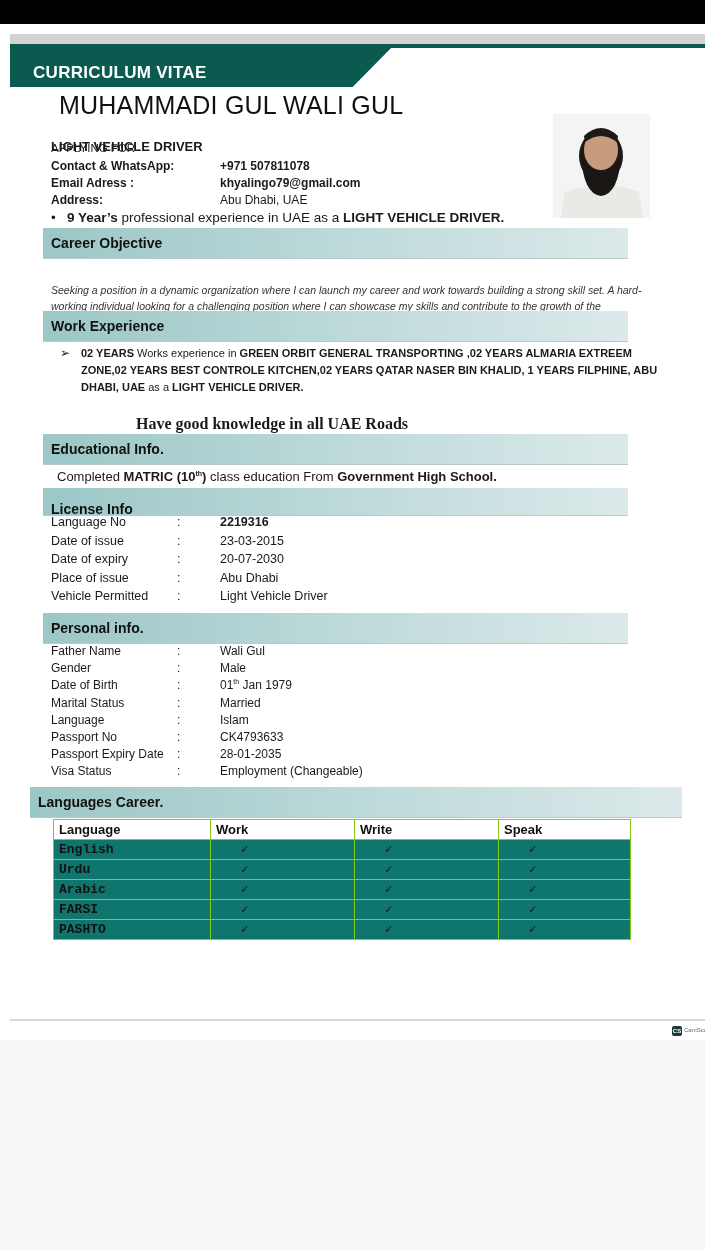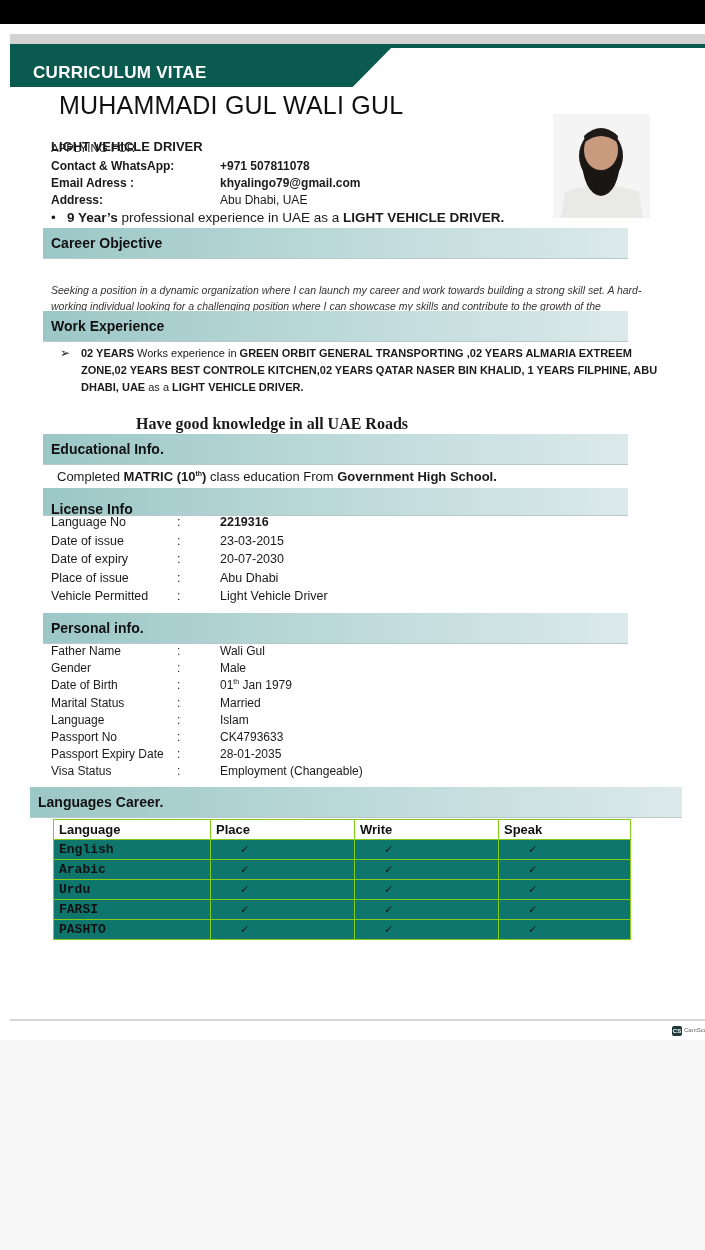--- a/index.html
+++ b/index.html
@@ -226,38 +226,38 @@
     </div>
   </div>
 
   <div class="section" style="top:763px;left:30px;width:652px;">
     <span>Languages Career.</span>
   </div>
   <table class="lang-table">
     <tbody>
         <tr class="head">
       <td class="c1">Language</td>
-      <td class="c2">Place</td>
+      <td class="c2">Work</td>
       <td class="c3">Write</td>
       <td>Speak</td>
     </tr>
     <tr class="body-row">
       <td>English</td>
       <td class="chk">✓</td>
       <td class="chk">✓</td>
       <td class="chk">✓</td>
     </tr>
     <tr class="body-row">
+      <td>Urdu</td>
+      <td class="chk">✓</td>
+      <td class="chk">✓</td>
+      <td class="chk">✓</td>
+    </tr>
+    <tr class="body-row">
       <td>Arabic</td>
-      <td class="chk">✓</td>
-      <td class="chk">✓</td>
-      <td class="chk">✓</td>
-    </tr>
-    <tr class="body-row">
-      <td>Urdu</td>
       <td class="chk">✓</td>
       <td class="chk">✓</td>
       <td class="chk">✓</td>
     </tr>
     <tr class="body-row">
       <td>FARSI</td>
       <td class="chk">✓</td>
       <td class="chk">✓</td>
       <td class="chk">✓</td>
     </tr>

